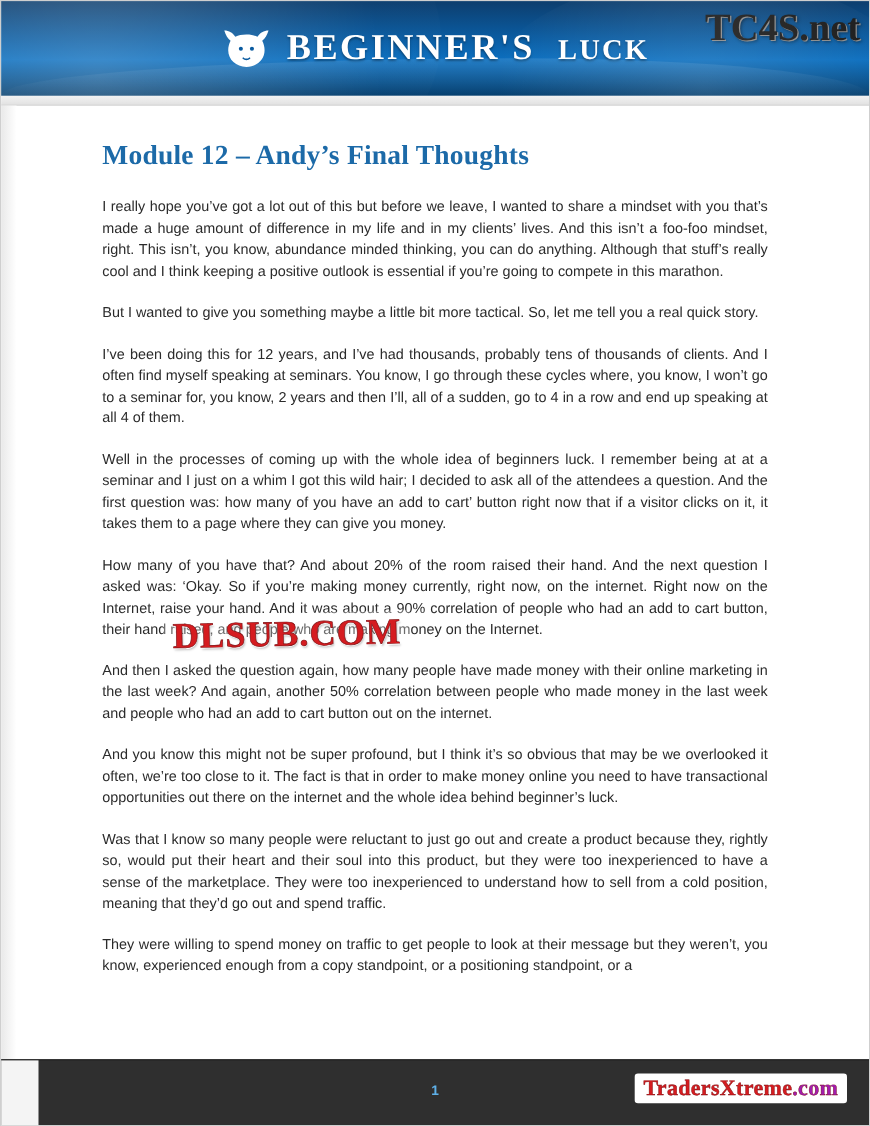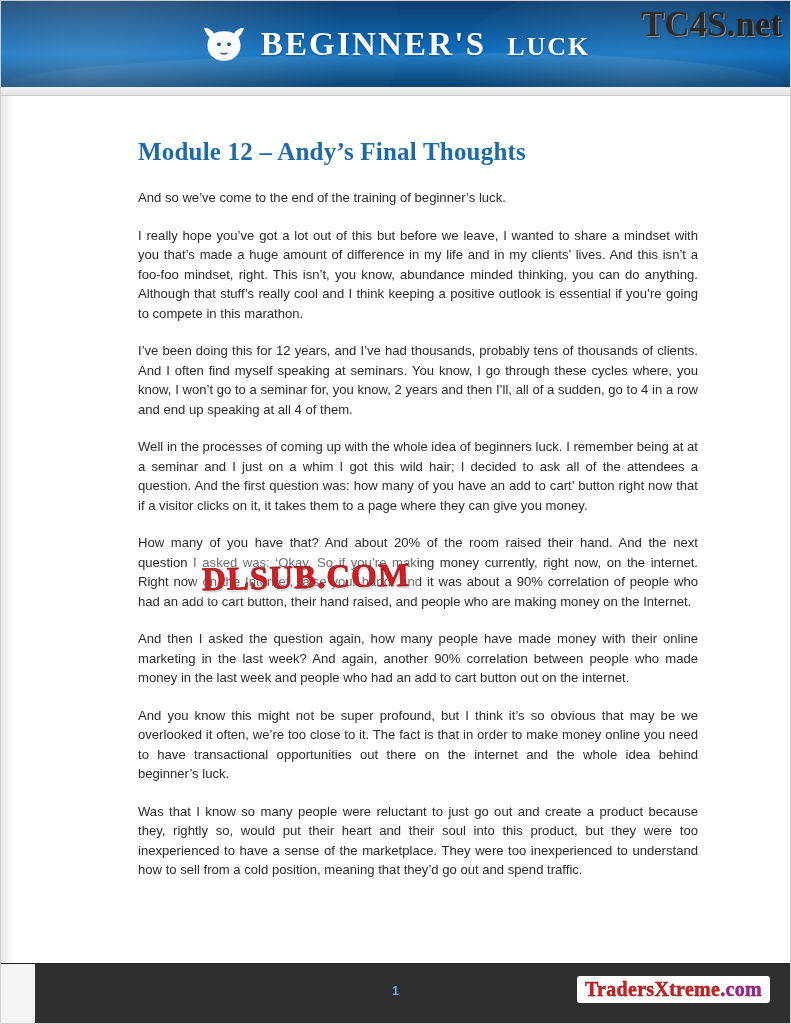--- a/index.html
+++ b/index.html
@@ -108,24 +108,23 @@
 
   .header-underline {
     height: 9px;
     background: linear-gradient(180deg, #f3f3f3, #e2e2e2);
     border-bottom: 1px solid #c9c9c9;
   }
 
   
   .content {
     position: relative;
-    padding: 42px 92px 0 92px;
+    padding: 32px 92px 0 92px;
     height: 869px;
     overflow: hidden;
-    margin-left: 45px;
   }
   .doc-title {
     color: #1c6aa8;
     font-family: "Liberation Serif", serif;
     font-size: 25px;
     font-weight: 700;
     margin: 0 0 22px 0;
     letter-spacing: 0.2px;
   }
   p.para {
@@ -228,28 +227,29 @@
 
     <div class="site-stamp">TC4S.net</div>
   </div>
   <div class="header-underline"></div>
 
   <div class="left-edge"></div>
 
   <div class="content">
     <h1 class="doc-title">Module 12 – Andy’s Final Thoughts</h1>
 
-    <p class="para short">And so we’ve come to the end of the training of beginner’s luck.</p>
     <p class="para">I really hope you’ve got a lot out of this but before we leave, I wanted to share a mindset with you that’s made a huge amount of difference in my life and in my clients’ lives. And this isn’t a foo-foo mindset, right. This isn’t, you know, abundance minded thinking, you can do anything. Although that stuff’s really cool and I think keeping a positive outlook is essential if you’re going to compete in this marathon.</p>
+    <p class="para short">But I wanted to give you something maybe a little bit more tactical. So, let me tell you a real quick story.</p>
     <p class="para">I’ve been doing this for 12 years, and I’ve had thousands, probably tens of thousands of clients. And I often find myself speaking at seminars. You know, I go through these cycles where, you know, I won’t go to a seminar for, you know, 2 years and then I’ll, all of a sudden, go to 4 in a row and end up speaking at all 4 of them.</p>
     <p class="para">Well in the processes of coming up with the whole idea of beginners luck. I remember being at at a seminar and I just on a whim I got this wild hair; I decided to ask all of the attendees a question. And the first question was: how many of you have an add to cart’ button right now that if a visitor clicks on it, it takes them to a page where they can give you money.</p>
     <p class="para">How many of you have that? And about 20% of the room raised their hand. And the next question I asked was: ‘Okay. So if you’re making money currently, right now, on the internet. Right now on the Internet, raise your hand. And it was about a 90% correlation of people who had an add to cart button, their hand raised, and people who are making money on the Internet.</p>
-    <p class="para">And then I asked the question again, how many people have made money with their online marketing in the last week? And again, another 90% correlation between people who made money in the last week and people who had an add to cart button out on the internet.</p>
+    <p class="para">And then I asked the question again, how many people have made money with their online marketing in the last week? And again, another 50% correlation between people who made money in the last week and people who had an add to cart button out on the internet.</p>
     <p class="para">And you know this might not be super profound, but I think it’s so obvious that may be we overlooked it often, we’re too close to it. The fact is that in order to make money online you need to have transactional opportunities out there on the internet and the whole idea behind beginner’s luck.</p>
     <p class="para">Was that I know so many people were reluctant to just go out and create a product because they, rightly so, would put their heart and their soul into this product, but they were too inexperienced to have a sense of the marketplace. They were too inexperienced to understand how to sell from a cold position, meaning that they’d go out and spend traffic.</p>
+    <p class="para">They were willing to spend money on traffic to get people to look at their message but they weren’t, you know, experienced enough from a copy standpoint, or a positioning standpoint, or a</p>
 
     <div class="watermark">DLSUB.COM</div>
   </div>
 
   <div class="footer">
     <div class="footer-left-block"></div>
     <div class="page-number">1</div>
     <div class="footer-stamp">
       <span>TradersXtreme</span><span class="dom">.com</span>
     </div>

